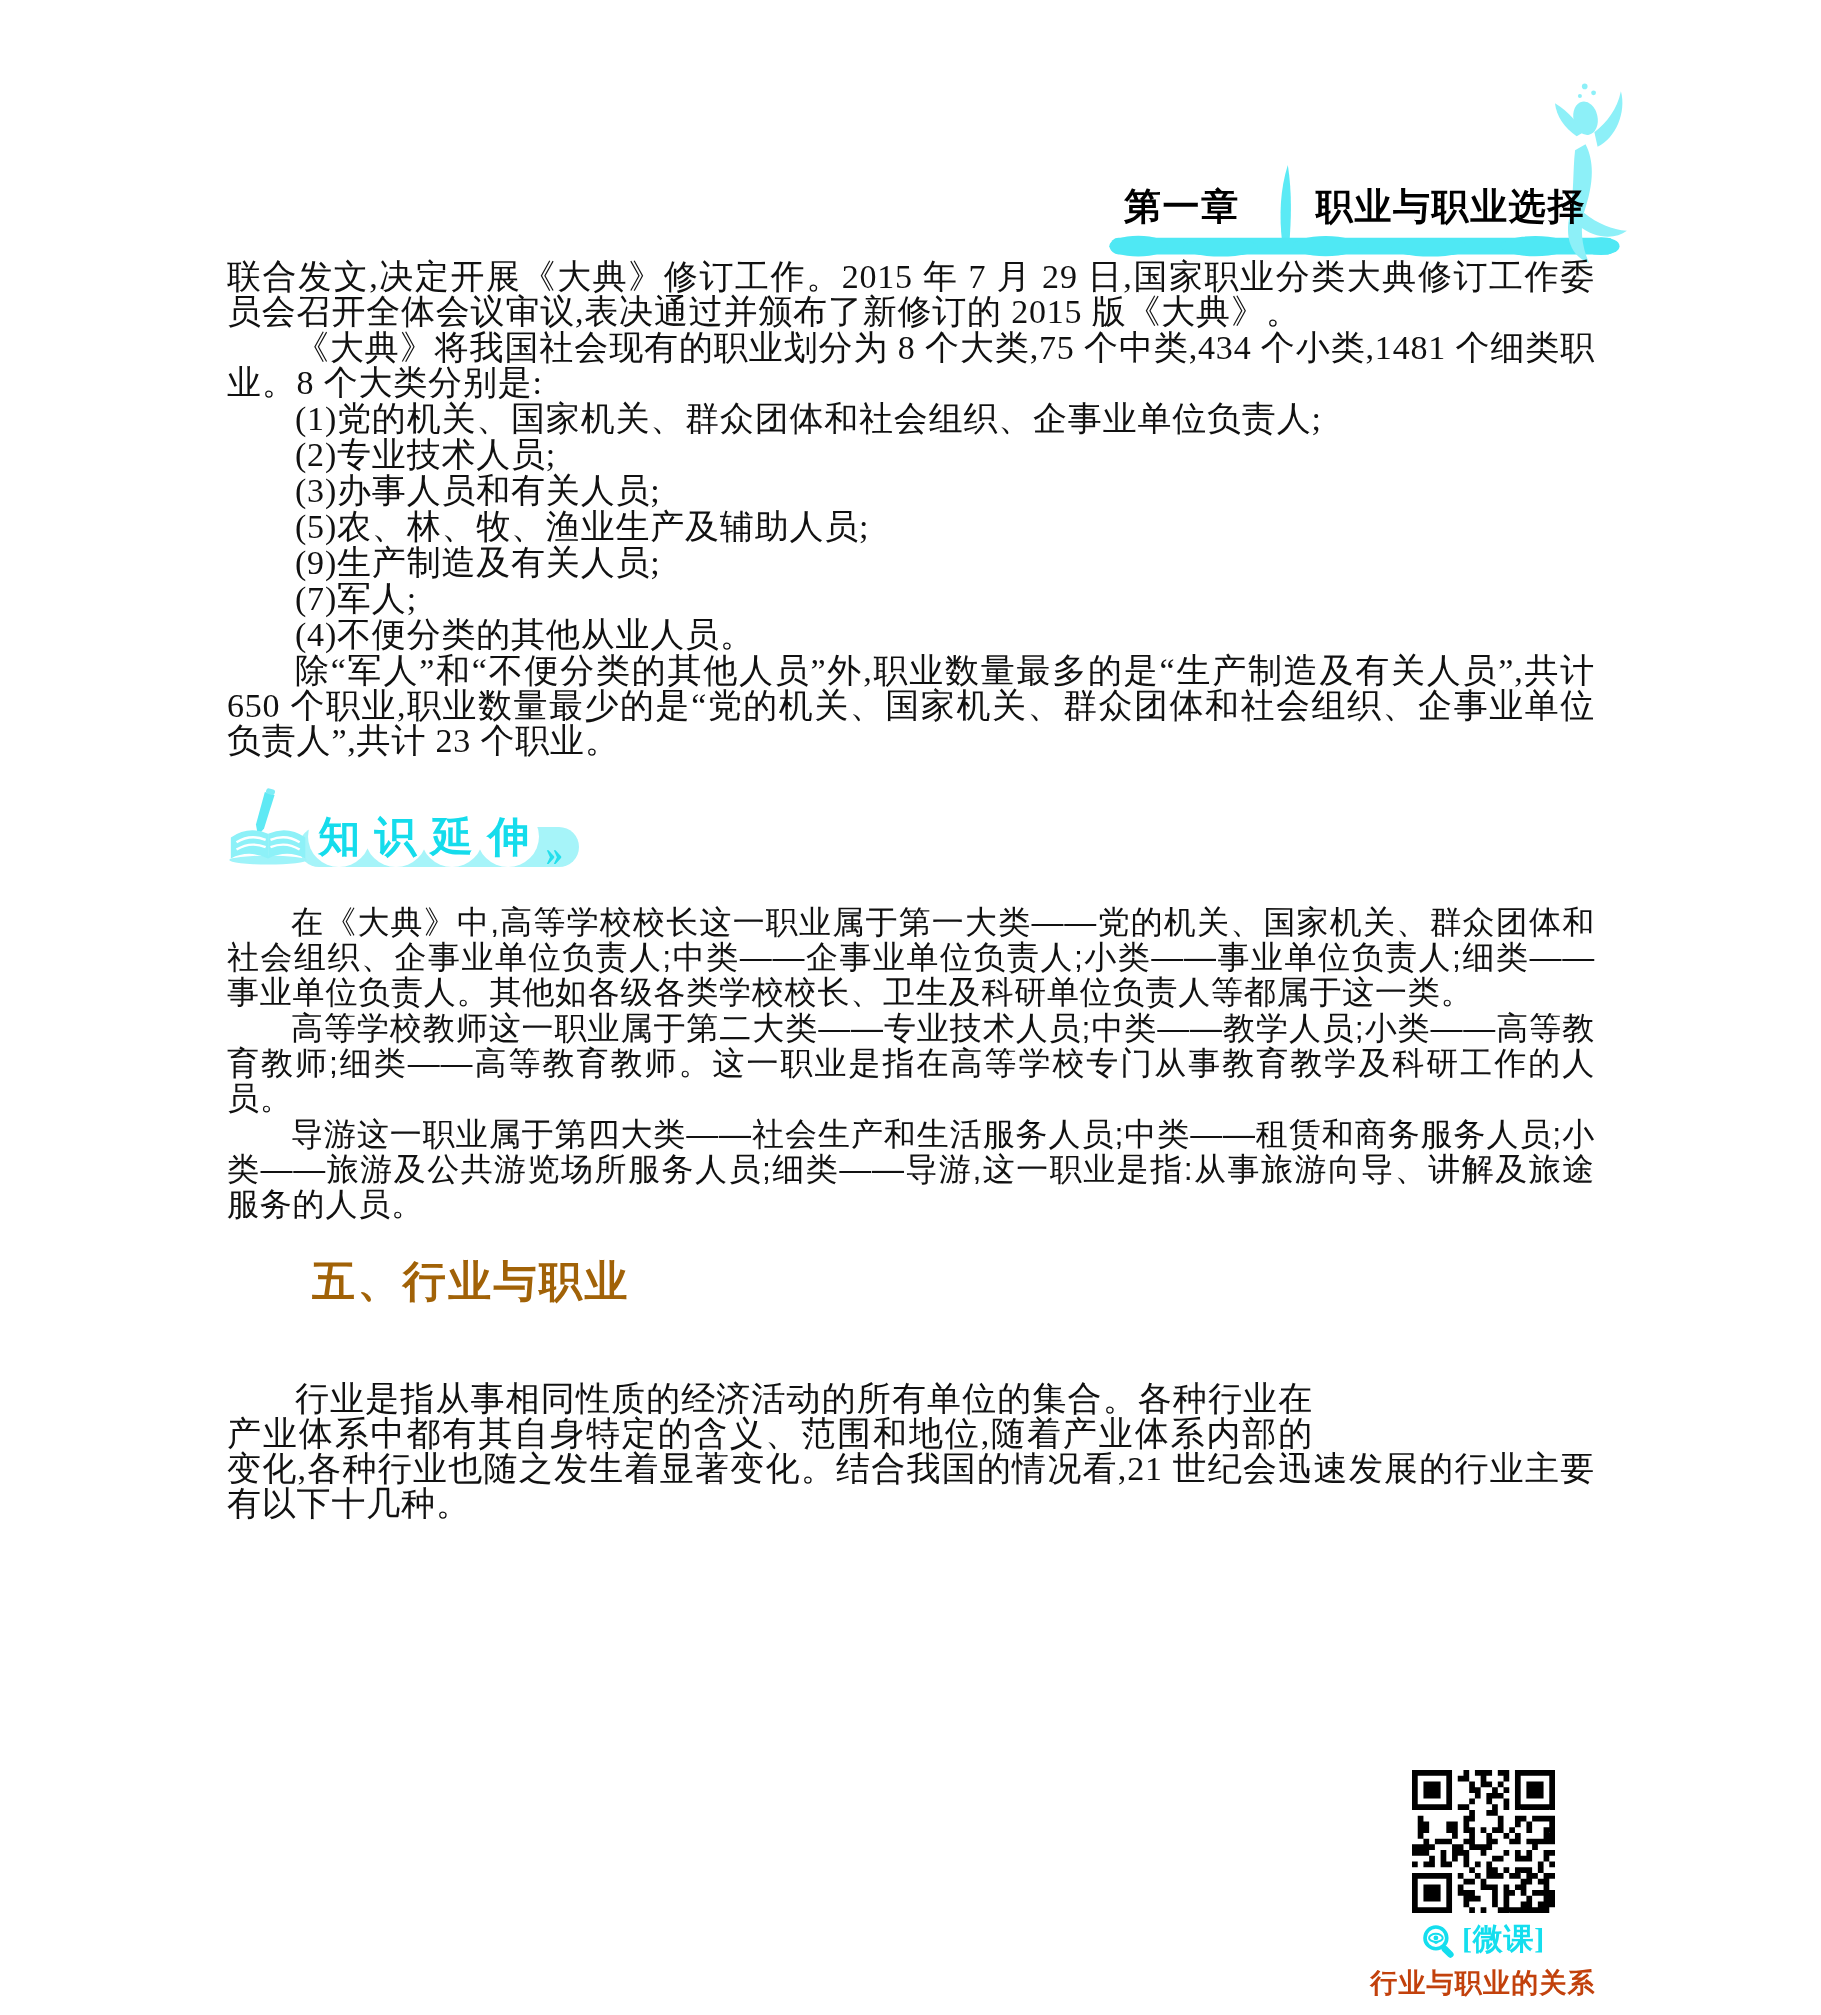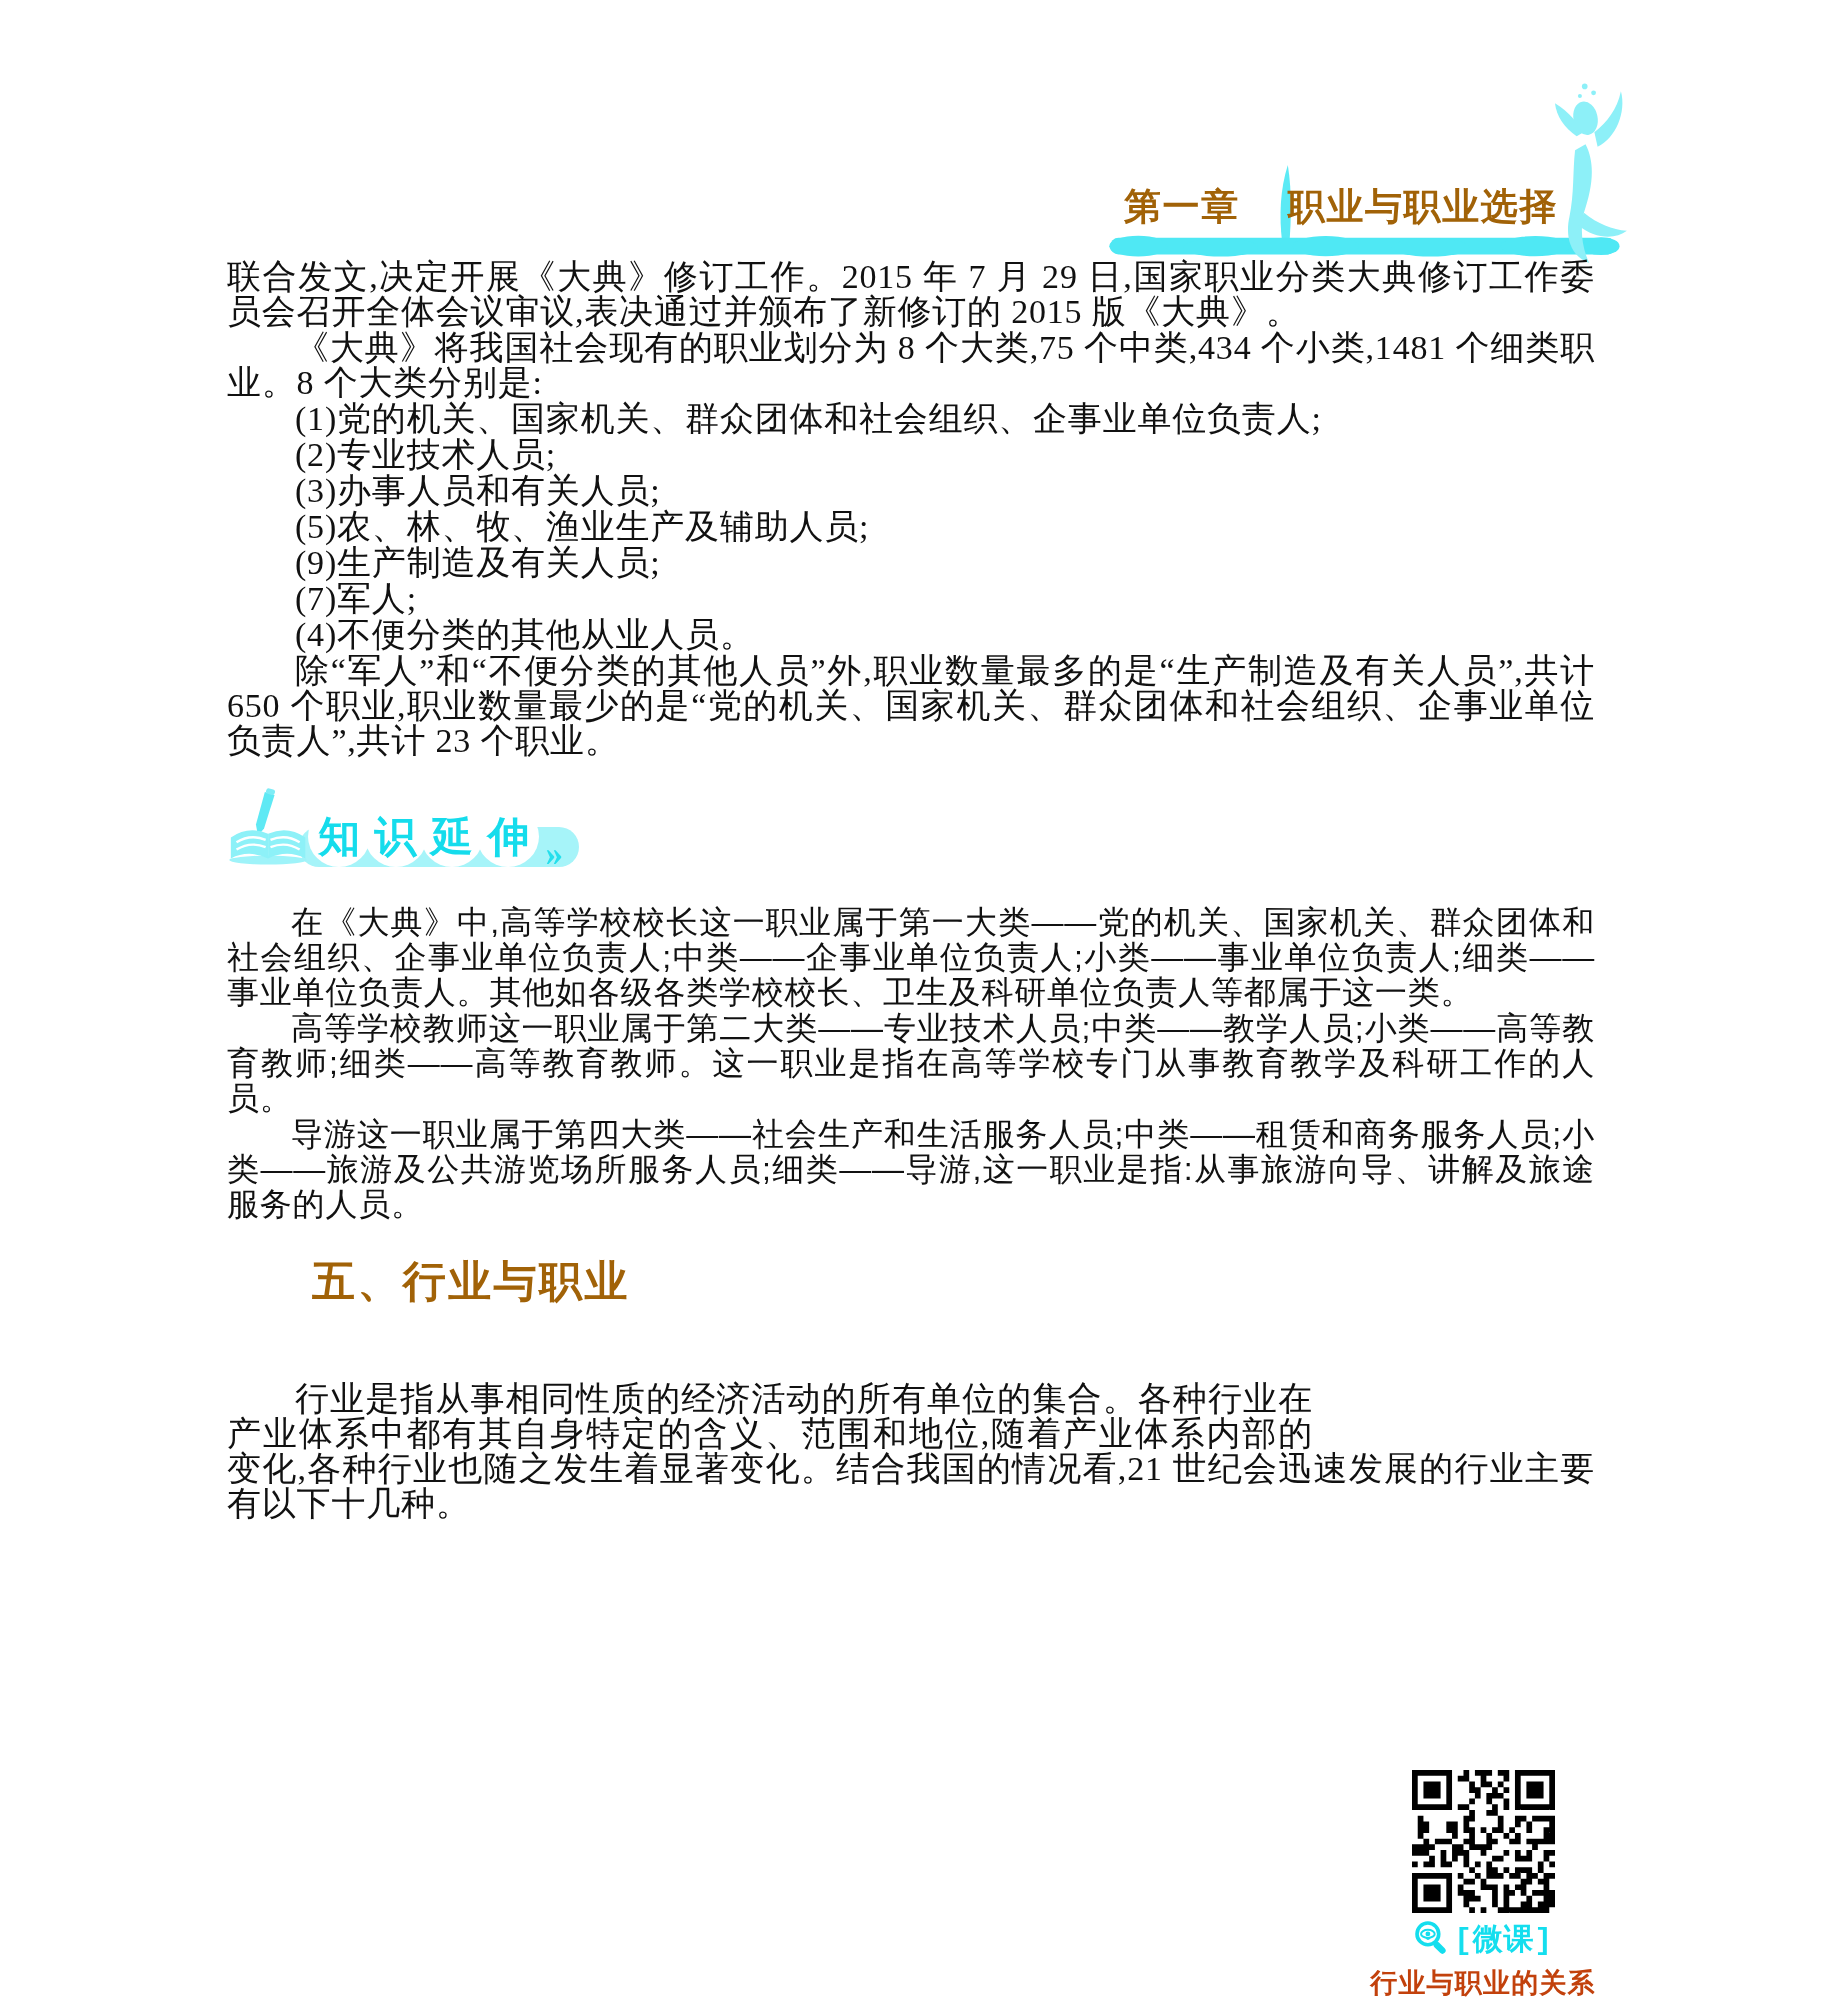--- a/index.html
+++ b/index.html
@@ -5,21 +5,21 @@
   html,body{margin:0;padding:0;background:#e8e8e8;}
   .page{
     position:relative;width:1822px;height:2545px;background:#ffffff;overflow:hidden;
     font-family:"Liberation Serif","DejaVu Serif",serif;color:#111;
   }
   
   .chapter-header{position:absolute;left:1100px;top:159px;width:536px;height:97px;}
   .chapter-text{
     position:absolute;left:24px;top:29px;display:flex;align-items:flex-start;white-space:nowrap;
     font-family:"Liberation Sans","DejaVu Sans",sans-serif;font-weight:700;font-size:37px;
-    line-height:1;letter-spacing:1.6px;color:#a16207;
+    line-height:1;letter-spacing:1.6px;color:#000000;gap:28px;
   }
   .chapter-number{margin-right:48px;}
   .chapter-underline{position:absolute;left:0;top:-4px;width:528px;height:121px;}
   .chapter-figure{position:absolute;left:425px;top:-79px;width:109px;height:189px;}
   
   .content{position:absolute;left:226px;top:258px;width:1370px;}
   .content p{margin:1px;font-size:34px;line-height:35px;letter-spacing:0.8px;
     text-align:justify;text-justify:inter-ideograph;}
   .indent{text-indent:2em;}
   .ext p{font-size:32px;font-family:Liberation Sans, sans-serif;}
@@ -34,21 +34,21 @@
     font-family:"DejaVu Serif","Liberation Serif",serif;}
   .kx-chev{align-self:center;color:#25dfec;font-size:35px;font-weight:700;margin-left:8.9px;
     line-height:1;padding-top:12px;}
   
   .sec-heading{margin:34px 0 73px 0 !important;font-size:43px !important;line-height:52px !important;
     font-weight:700;color:#a16207;text-indent:2em;letter-spacing:2.4px !important;}
   
   .qr-block{position:absolute;left:1346px;top:1770px;width:274px;display:flex;
     flex-direction:column;align-items:center;}
   .qr-svg{width:143px;height:143px;display:block;}
-  .wk-line{display:flex;align-items:flex-start;gap:4px;color:#14deee;margin-top:6.4px;font-family:Liberation Mono, monospace;}
+  .wk-line{display:flex;align-items:flex-end;gap:4px;color:#14deee;margin-top:6.4px;}
   .wk-line .wk-label{font-size:30px;font-weight:700;letter-spacing:0.8px;}
   .qr-caption{color:#c2410c;font-size:27px;font-weight:700;margin-top:4.8px;white-space:nowrap;
     letter-spacing:1.2px;}
   
   .qr-float{float:right;width:282px;height:40px;}
 </style>
 </head>
 <body>
 
 <div class="page">

